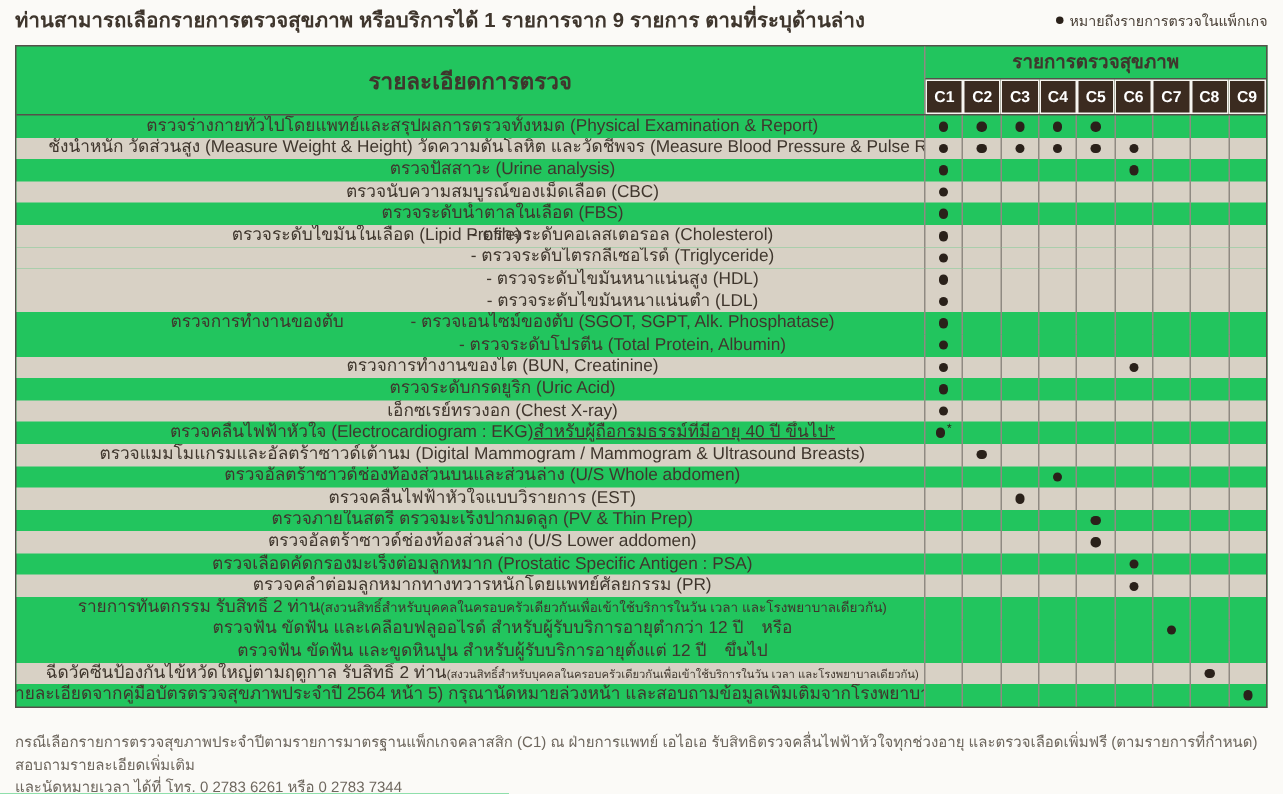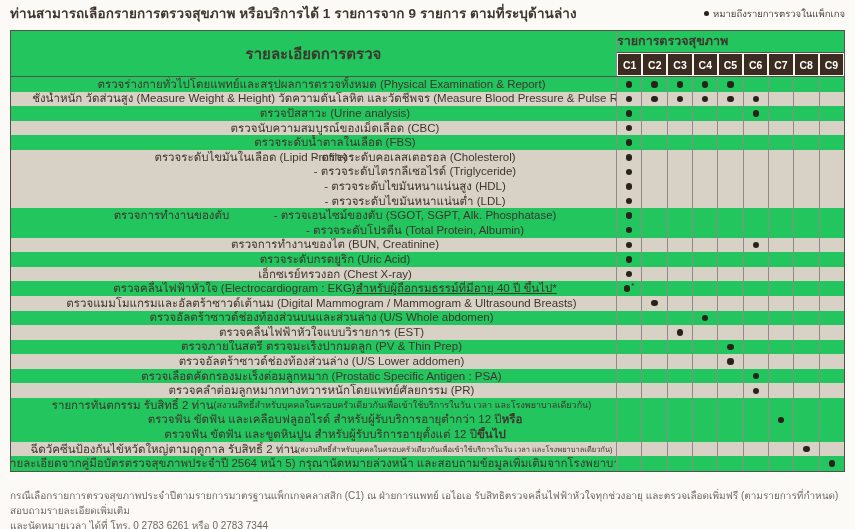--- a/index.html
+++ b/index.html
@@ -23,41 +23,41 @@
   .table{
     position:absolute;left:10px;top:30px;width:833px;
     border:1px solid #55504a;background:#22c55e;
   }
   .thead{display:flex;border-bottom:1px solid #55504a;height:45px;}
   .th-details{
     width:606px;flex:none;display:flex;align-items:center;justify-content:center;
     font-weight:700;font-size:15px;border-right:1px solid #8f8a82;box-sizing:border-box;
   }
   .th-pack{flex:1;display:flex;flex-direction:column;}
-  .th-pack-title{height:21px;line-height:21px;font-weight:700;font-size:12.5px;}
+  .th-pack-title{height:21px;line-height:21px;text-align:center;font-weight:700;font-size:12.5px;}
   .th-cols{display:flex;flex:1;border-top:1px solid #55504a;}
   .th-col{
     flex:1;background:#3b2b20;color:#ffffff;font-size:10.5px;font-weight:700;
     display:flex;align-items:center;justify-content:center;
     border:1px solid #f6f4ef;box-sizing:border-box;
   }
 
   .tbody{}
   .row{display:flex;height:14.6px;}
   .row.shaded{background:#d8d1c5;}
   .cell-detail{
     width:606px;flex:none;display:flex;align-items:center;
     font-size:11.5px;line-height:13px;
     border-right:1px solid #8f8a82;box-sizing:border-box;
     padding-left:16px;white-space:nowrap;overflow:hidden;height:100%;justify-content:center;
   }
   .cell-detail.ind{padding-left:43px;}
   .cell-detail span{flex:none;}
   .lbl{display:inline-block;width:160px;}
-  .b{font-weight:700;}
+  .b{font-weight:400;padding-left:12px;}
   .bu{font-weight:400;text-decoration:underline;}
   .sm{font-size:9px;}
   .xs{font-size:7.5px;}
   .pc{
     flex:1;display:flex;align-items:center;justify-content:center;
     box-sizing:border-box;height:100%;
   }
   .pc + .pc{border-left:1px solid #8f8a82;}
   .dot{width:6.5px;height:6.5px;border-radius:50%;background:#2a211a;display:inline-block;}
   .star{font-size:8px;line-height:6px;margin-left:1px;align-self:flex-start;margin-top:2px;color:#2a211a;}

